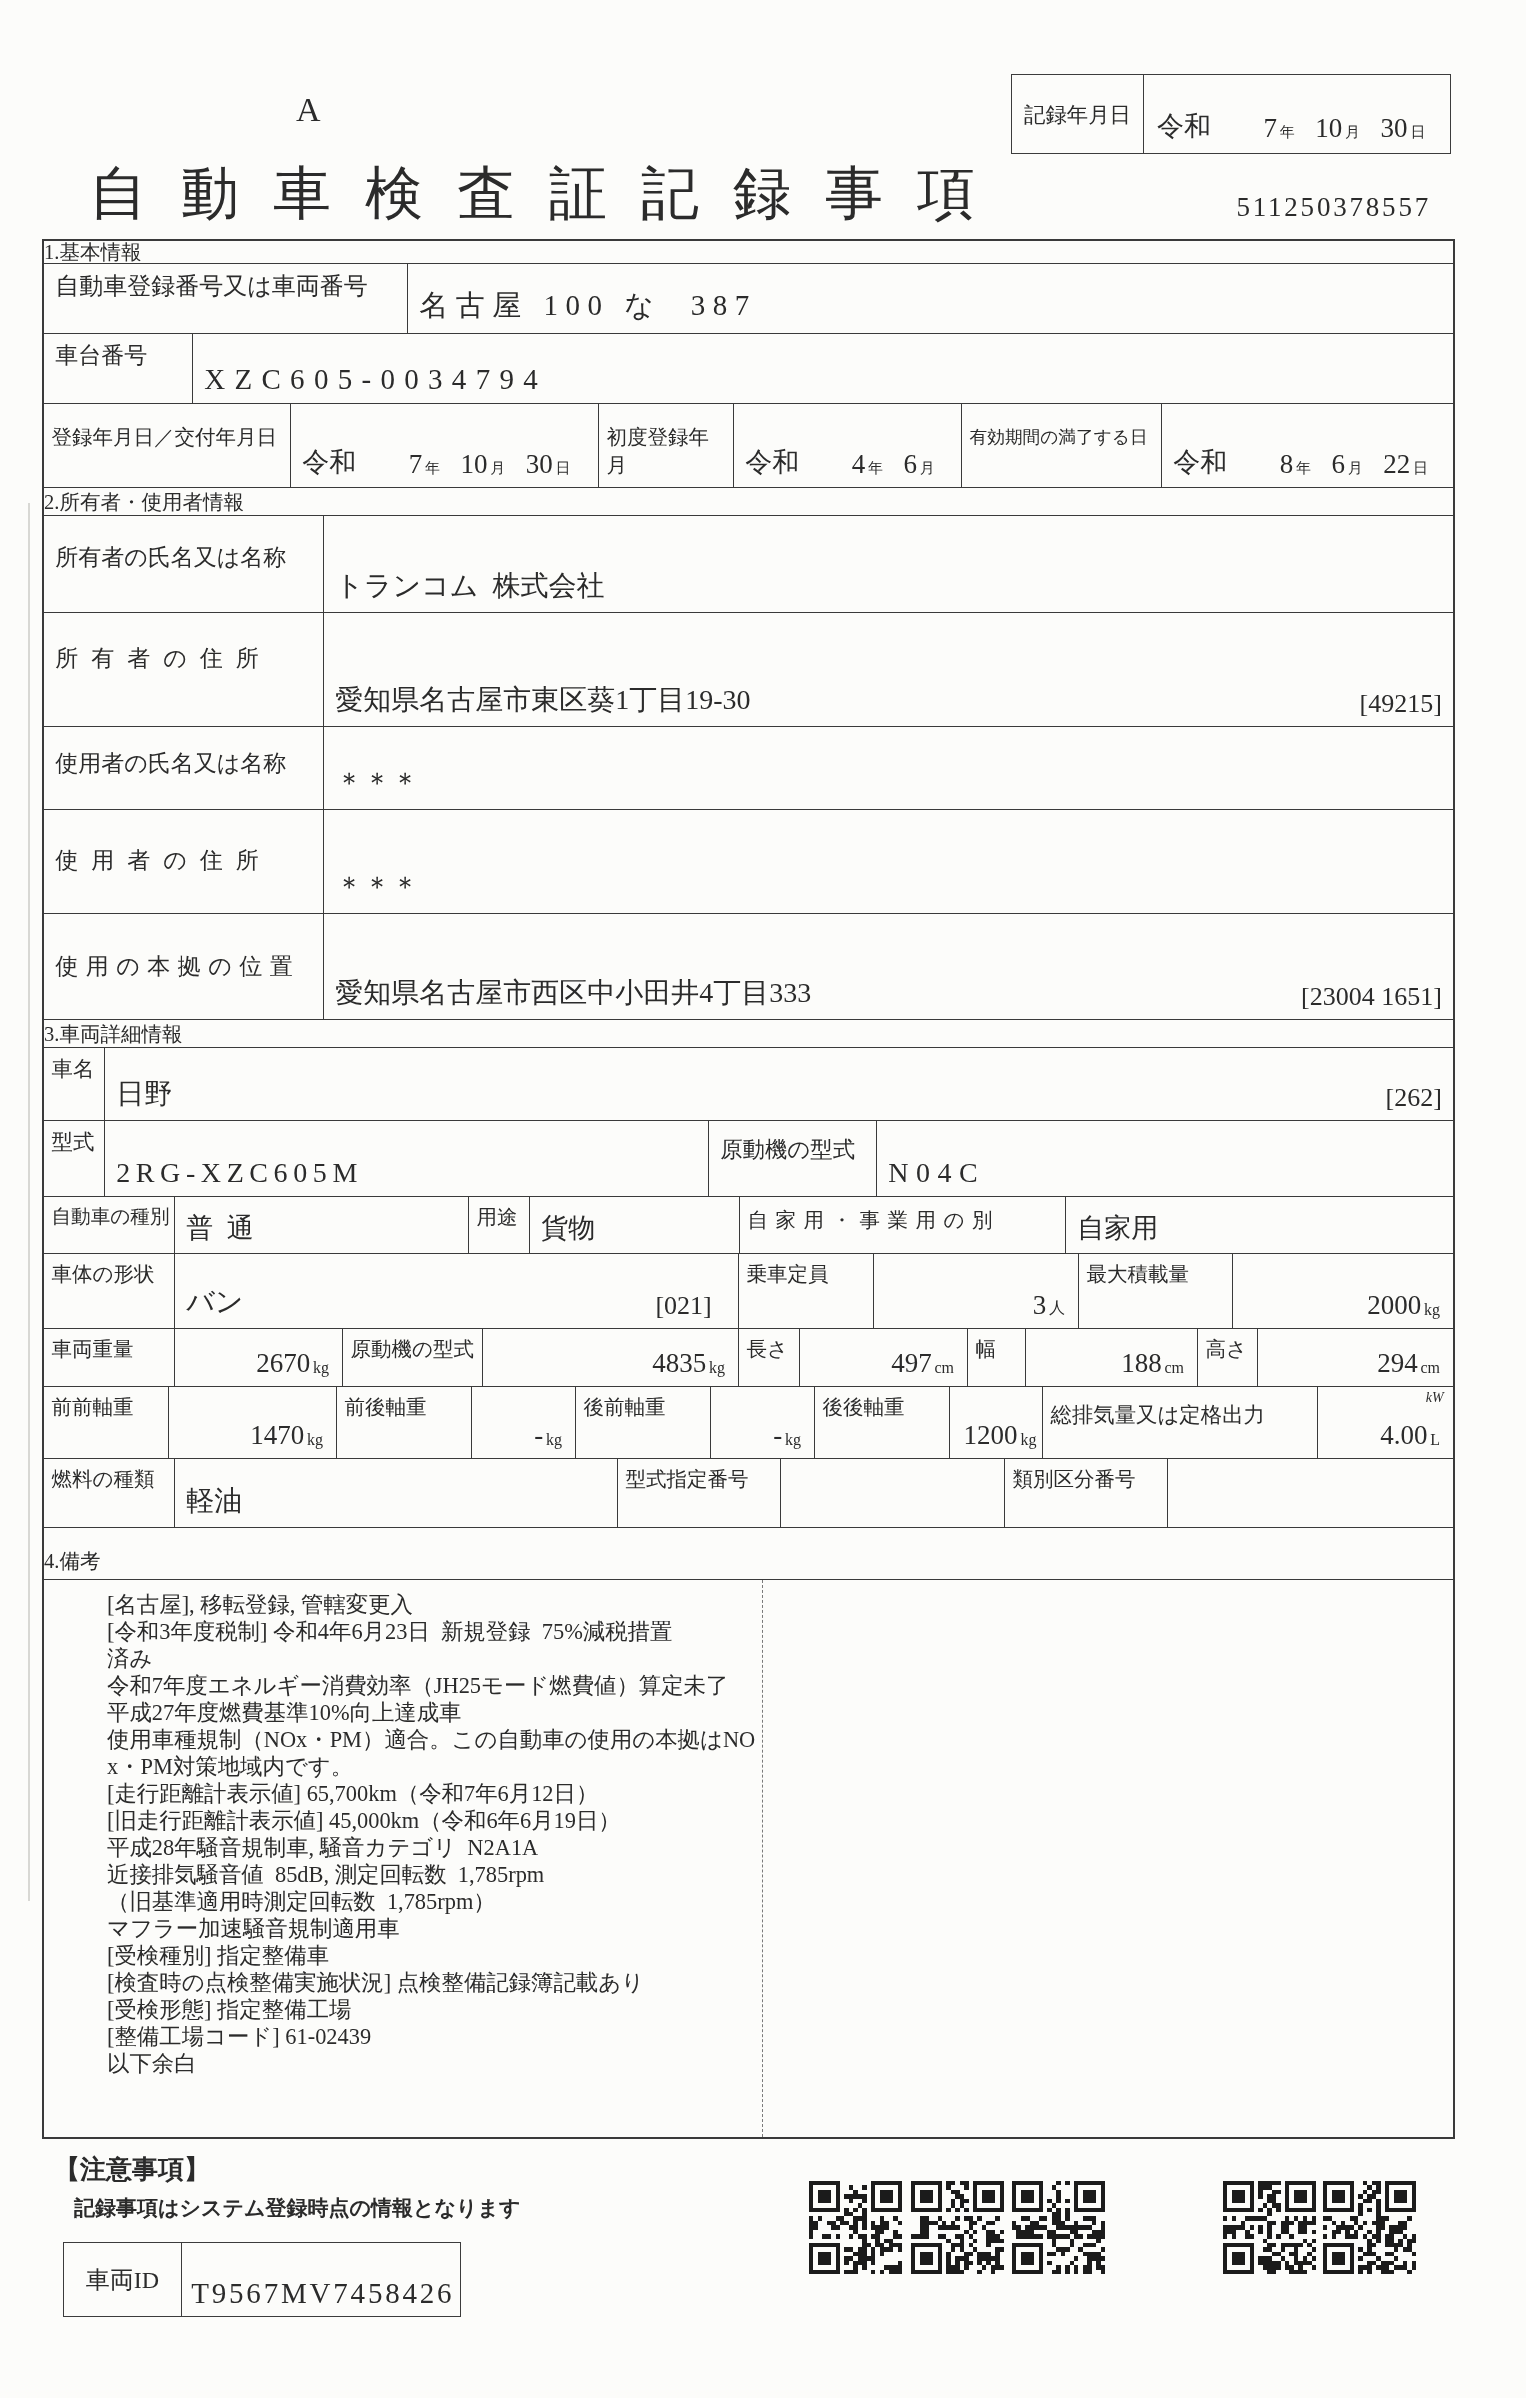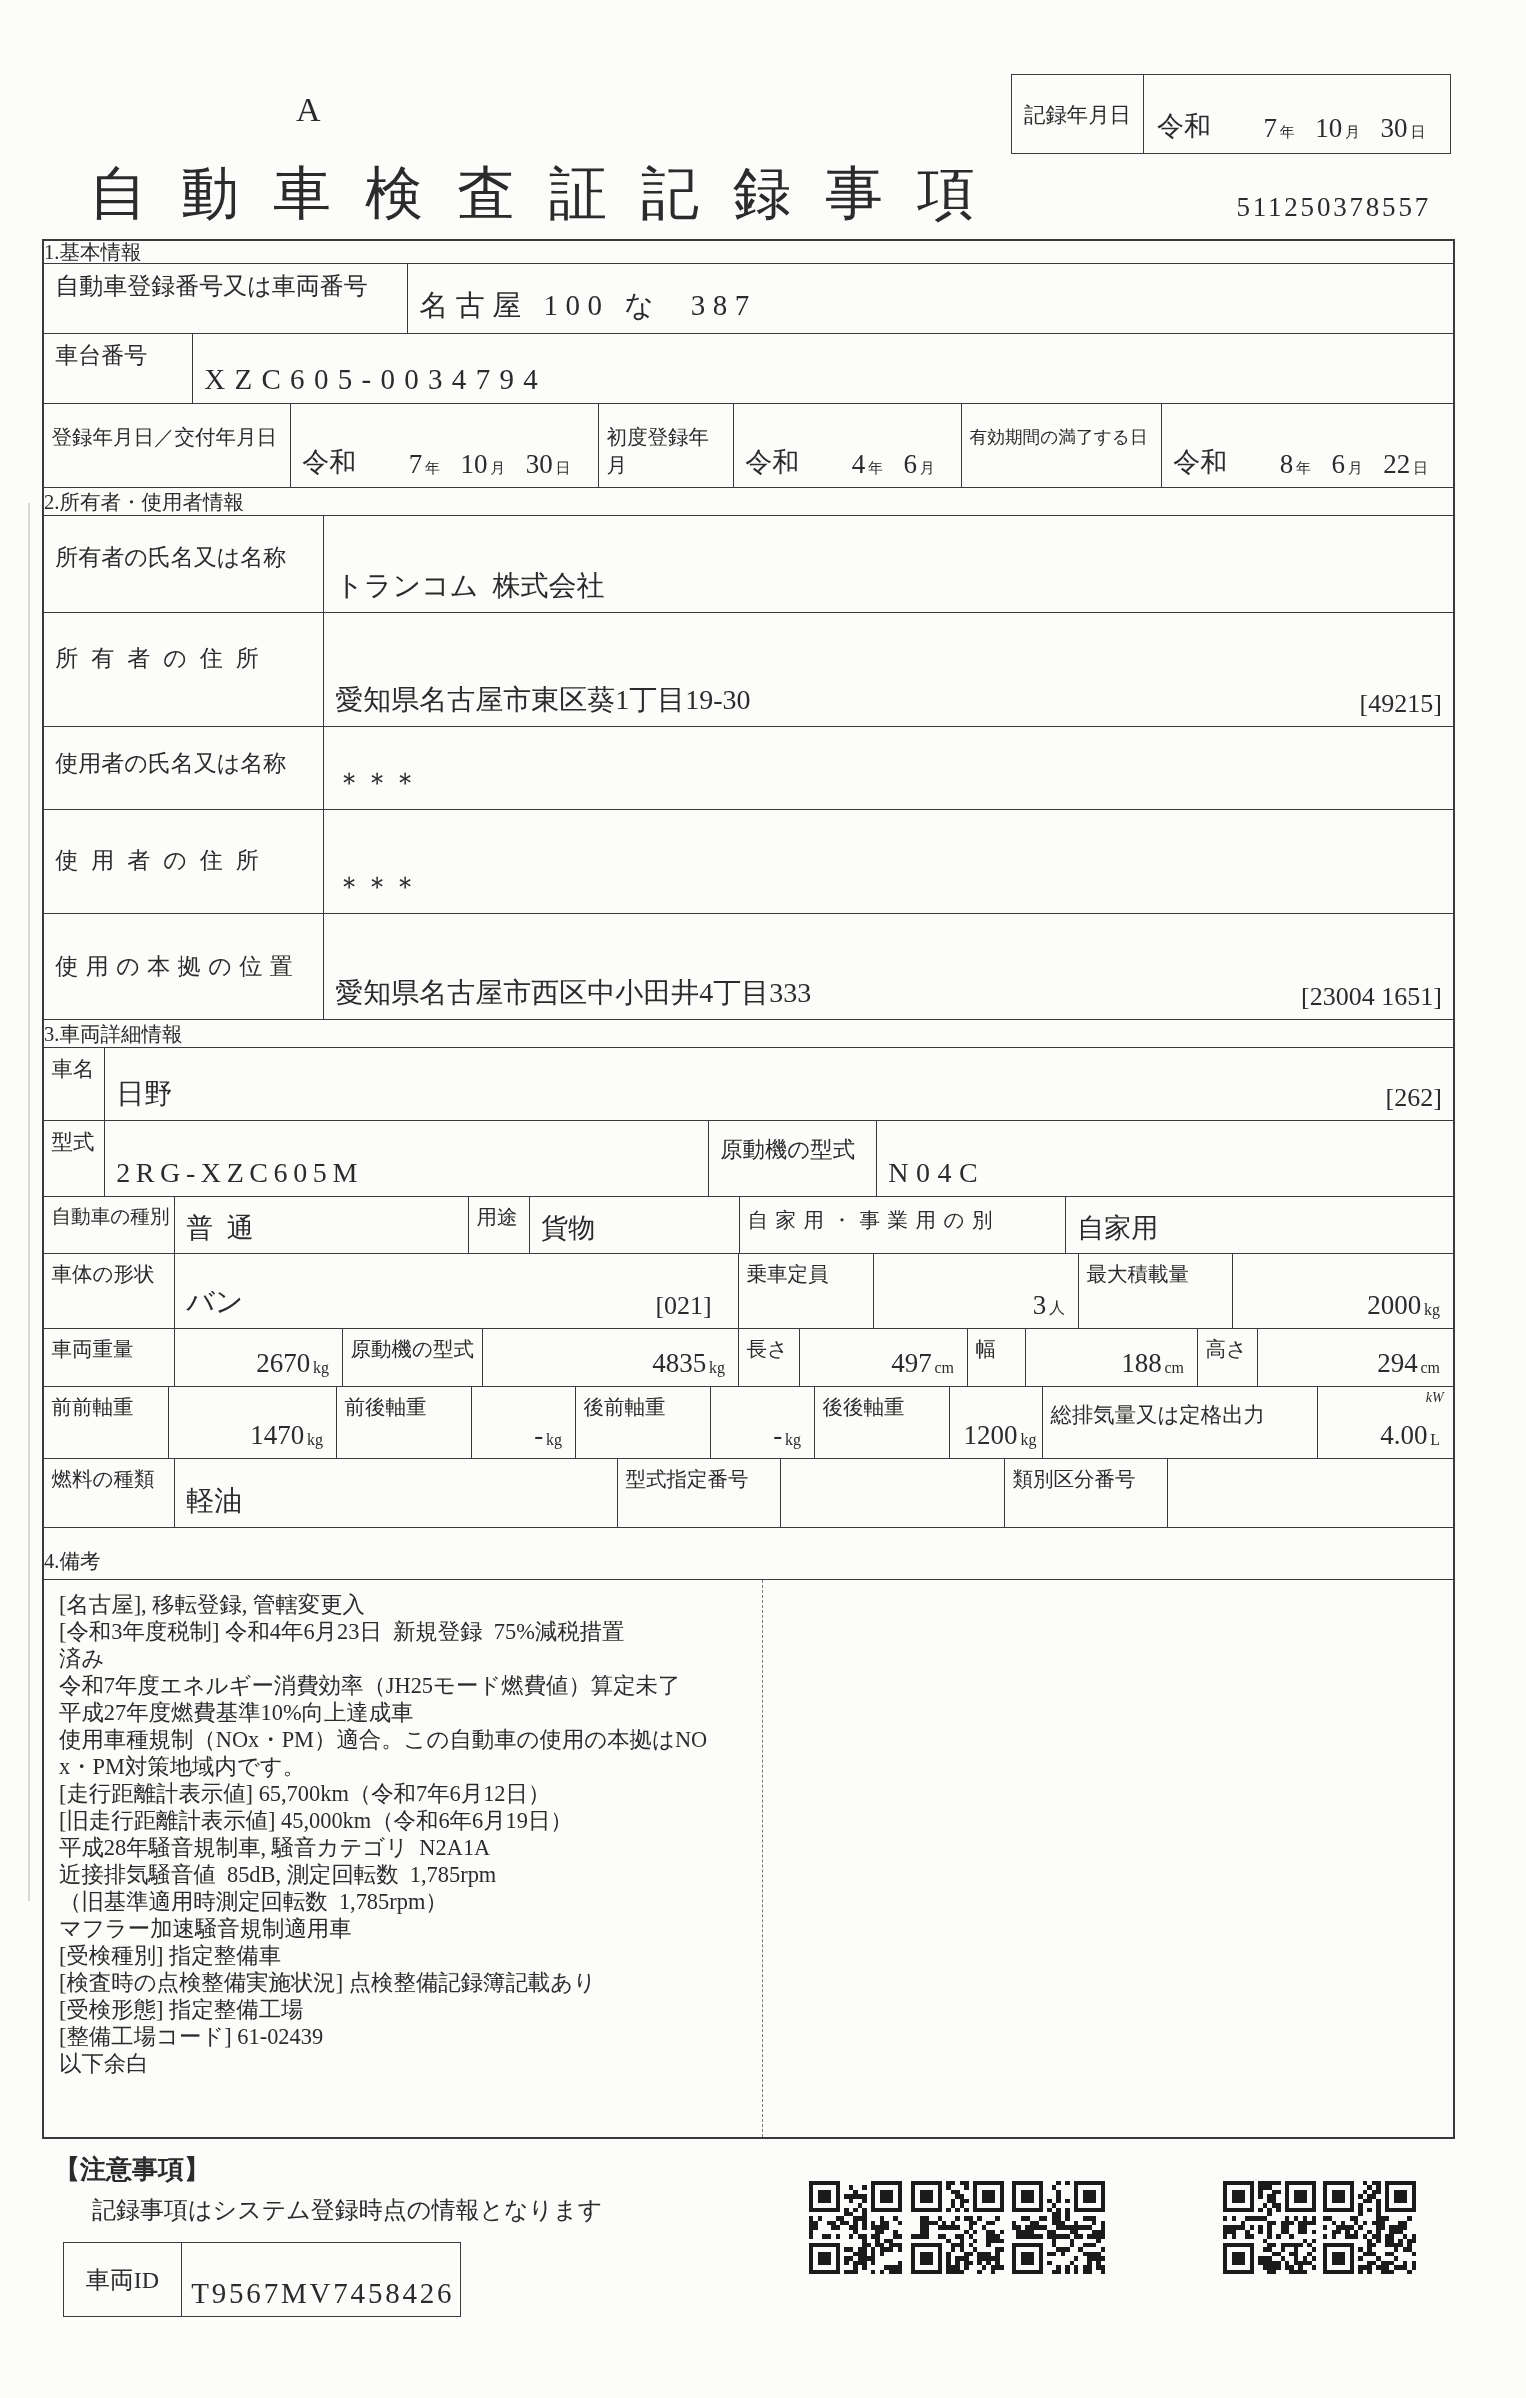--- a/index.html
+++ b/index.html
@@ -33,27 +33,27 @@
   .lbl2{font-size:20.5px; padding:5.6px 3.7px 0 7.5px;}
   .ls8{letter-spacing:7.5px;}
   .ls14{letter-spacing:13px;}
   .val{display:flex; align-items:flex-end; padding:0 9.3px 7.5px 11.2px; font-size:28px; white-space:pre;}
   .vr{justify-content:flex-end; padding-right:13px;}
   .num{font-size:27px;}
   .unit{font-size:16px; margin-left:2.8px; padding-bottom:1.9px;}
   .code{margin-left:auto; font-size:26px; padding-right:1.9px;}
   .kw-corner{position:absolute; top:2.8px; right:9.3px; font-size:14px;font-style:italic;}
   
-  .remarks{position:relative; height:557px; box-sizing:border-box;}
+  .remarks{position:relative; height:557px; box-sizing:border-box;padding-left:48px;}
   .rlines{padding:11.2px 0 0 15px; font-size:22.4px; line-height:27px;}
   .rline{white-space:pre;}
   .rdivider{position:absolute; left:718px; top:0; bottom:0; border-left:1.9px dashed #7a7a7a;}
   
   .notice-h{left:54px; top:2152px; font-size:26px; font-weight:600;}
-  .notice-t{left:92px; top:2194px; font-size:24px;}
+  .notice-t{left:74px; top:2194px; font-size:21px;font-weight:bold;}
   .vid-box{left:63px; top:2242px; width:396px; height:73px; border:1.9px solid #3c3c3c; display:flex;}
   .vid-label{width:131px; border-right:1.9px solid #3c3c3c; font-size:24px; display:flex; align-items:center; justify-content:center;}
   .vid-val{flex:1; display:flex; align-items:flex-end; padding:0 5.6px 5.6px 9.3px; font-size:29px; letter-spacing:2.8px; white-space:pre;}
   .qr{position:absolute; width:93px; height:93px;}
   .edge-artifact{left:28px; top:503px; width:1.9px; height:1398px; background:#d8d8d4;}
 </style>
 </head>
 <body>
 
 <div class="page">

